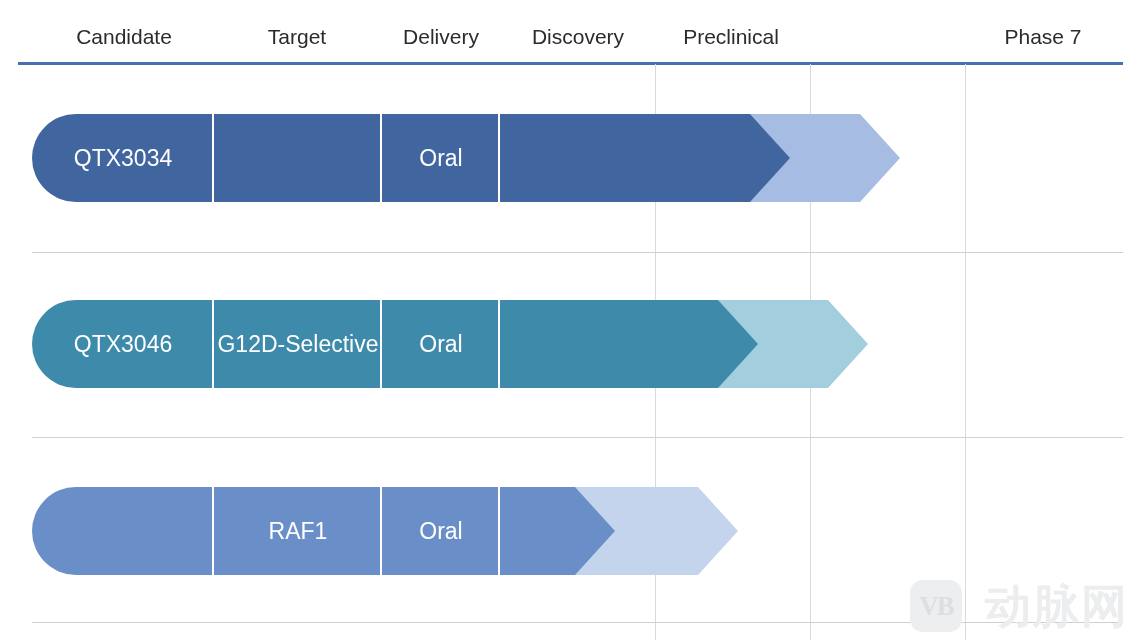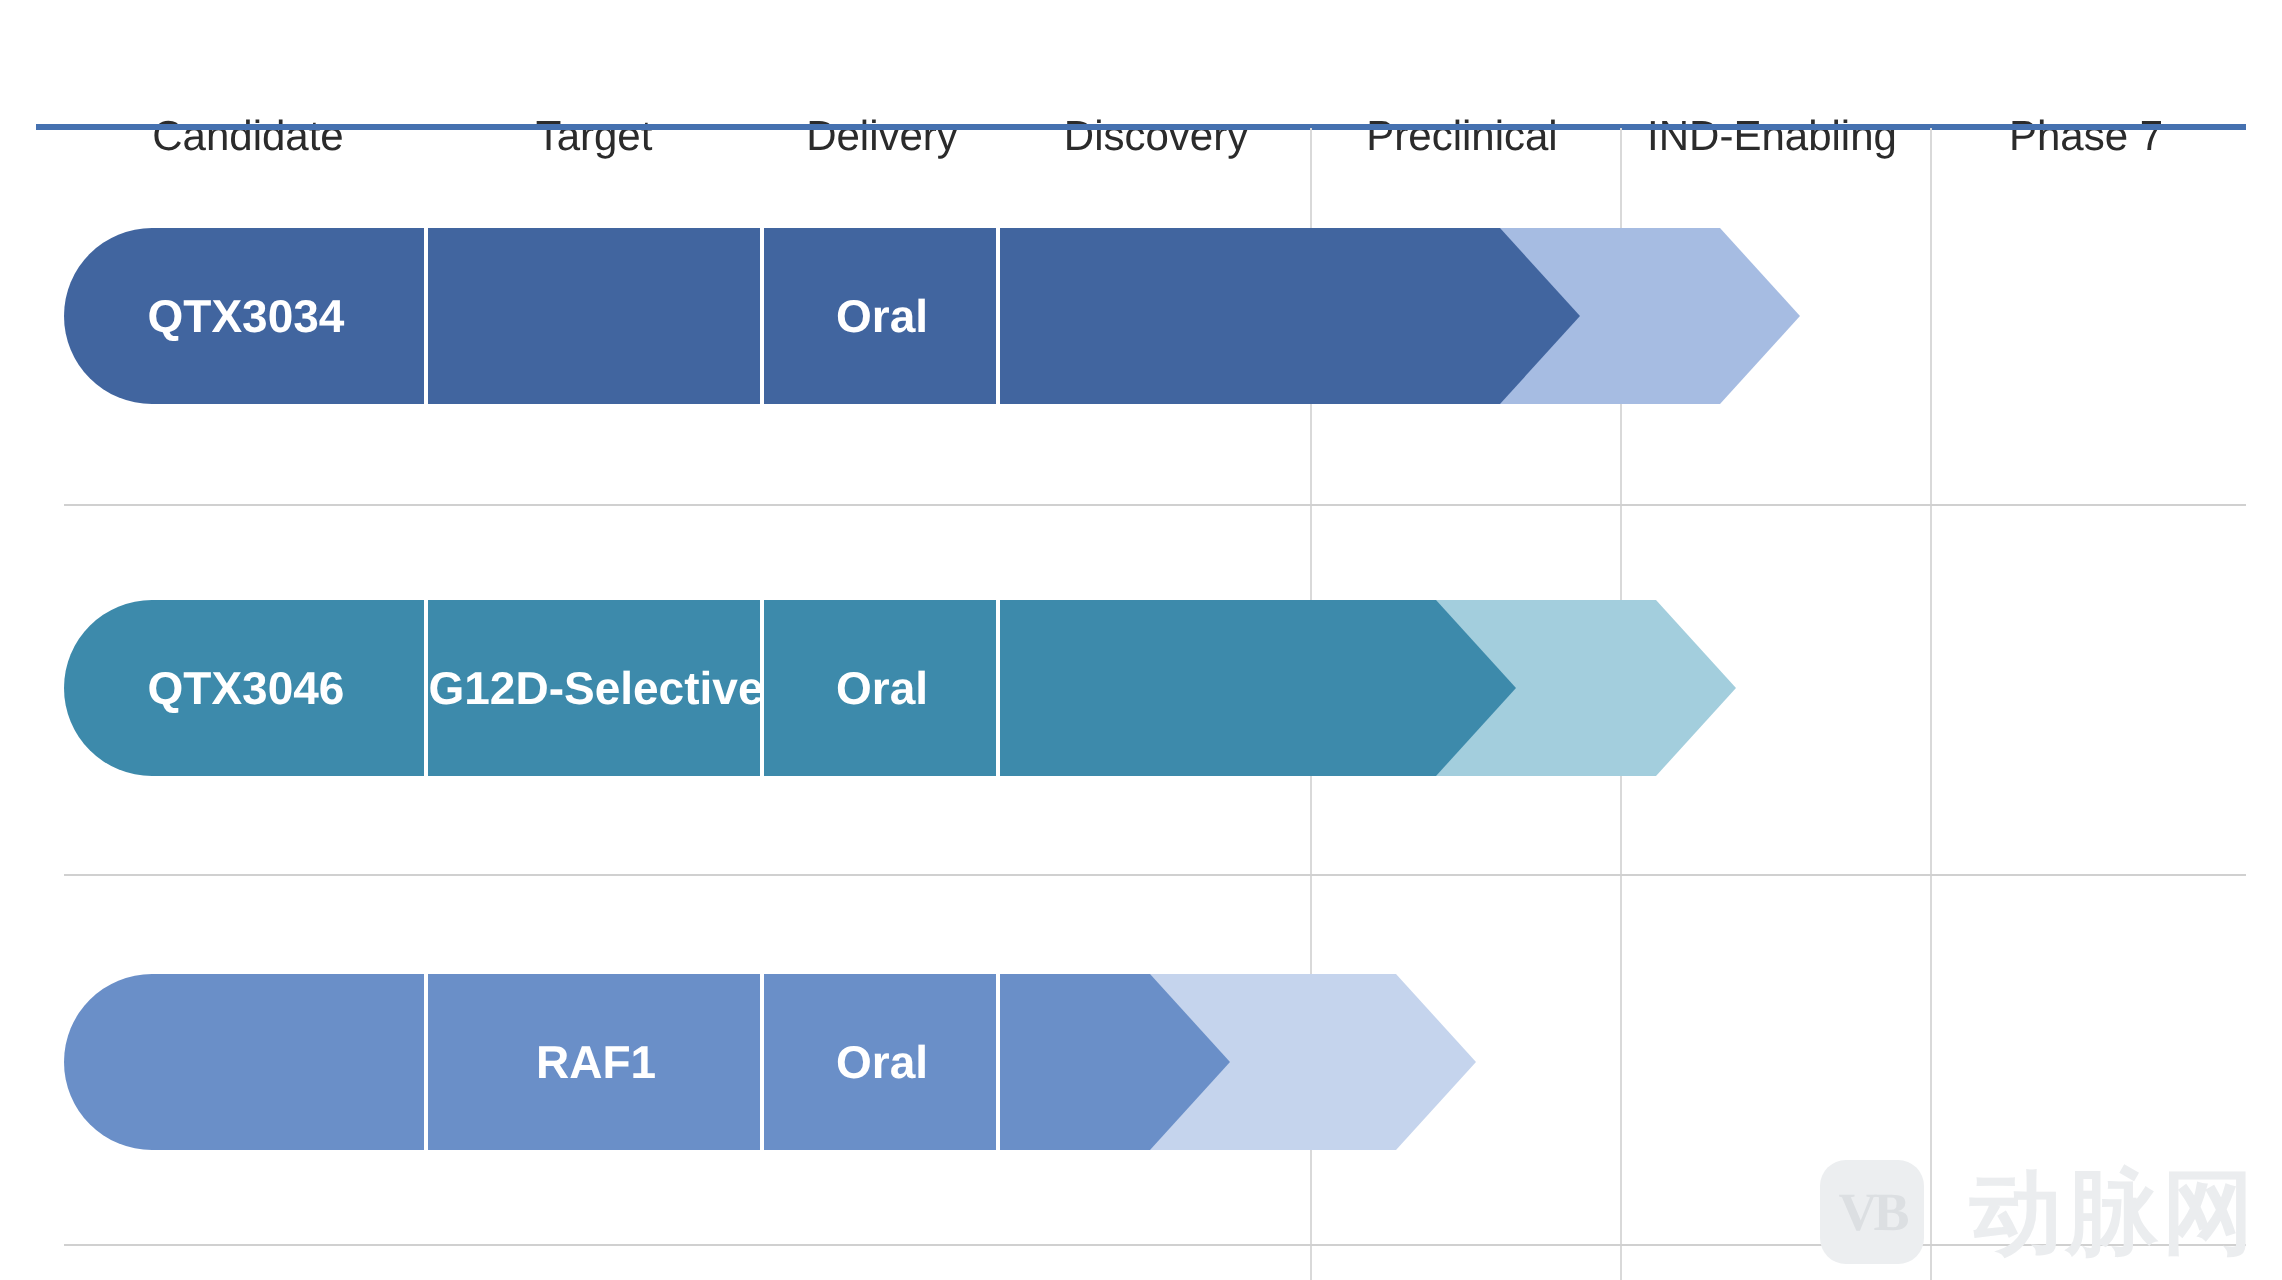--- a/index.html
+++ b/index.html
@@ -6,21 +6,21 @@
   body{
     width:1141px;height:640px;
     background:#ffffff;
     font-family:"Liberation Sans","DejaVu Sans",sans-serif;
     overflow:hidden;
     position:relative;
   }
   #stage{position:absolute;left:0;top:0;width:1141px;height:640px;}
 
   
-  .header-row{position:absolute;left:0;top:0;width:1141px;height:62px;margin-top:32px;}
+  .header-row{position:absolute;left:0;top:0;width:1141px;height:62px;}
   .col-head{
     position:absolute;top:24px;
     font-size:21px;color:#2b2b2b;
     text-align:center;white-space:nowrap;
     line-height:26px;
   }
   .header-rule{
     position:absolute;left:18px;top:62px;width:1105px;height:3px;
     background:#4571b0;
   }
@@ -33,21 +33,20 @@
   .bar-row{position:absolute;left:0;}
   .bar-base{
     position:absolute;left:32px;top:0;height:88px;
     border-radius:44px 0 0 44px;
   }
   .seg-label{
     position:absolute;top:0;height:88px;
     display:flex;align-items:center;justify-content:center;
     color:#ffffff;font-size:23px;line-height:26px;text-align:center;
     box-sizing:border-box;
-    font-weight:bold;
   }
   .seg-div{position:absolute;top:0;width:2px;height:88px;background:#ffffff;}
 
   .chev{position:absolute;top:0;height:88px;}
 
   
   .watermark{
     position:absolute;right:12px;bottom:8px;
     display:flex;align-items:center;gap:23px;
     opacity:1;
@@ -67,21 +66,20 @@
 <body>
 
 <div id="stage">
 
   <div class="header-row">
     <div class="col-head" style="left:24px;width:200px;">Candidate</div>
     <div class="col-head" style="left:371px;width:140px;">Delivery</div>
     <div class="col-head" style="left:217px;width:160px;">Target</div>
     <div class="col-head" style="left:656px;width:150px;">Preclinical</div>
     <div class="col-head" style="left:503px;width:150px;">Discovery</div>
-    <div class="col-head" style="left:801px;width:170px;">IND-Enabling</div>
     <div class="col-head" style="left:968px;width:150px;">Phase 7</div>
   </div>
   <div class="header-rule"></div>
 
   <div class="vline" style="left:655px;"></div>
   <div class="vline" style="left:810px;"></div>
   <div class="vline" style="left:965px;"></div>
 
   <div class="hline" style="top:252px;"></div>
   <div class="hline" style="top:437px;"></div>

